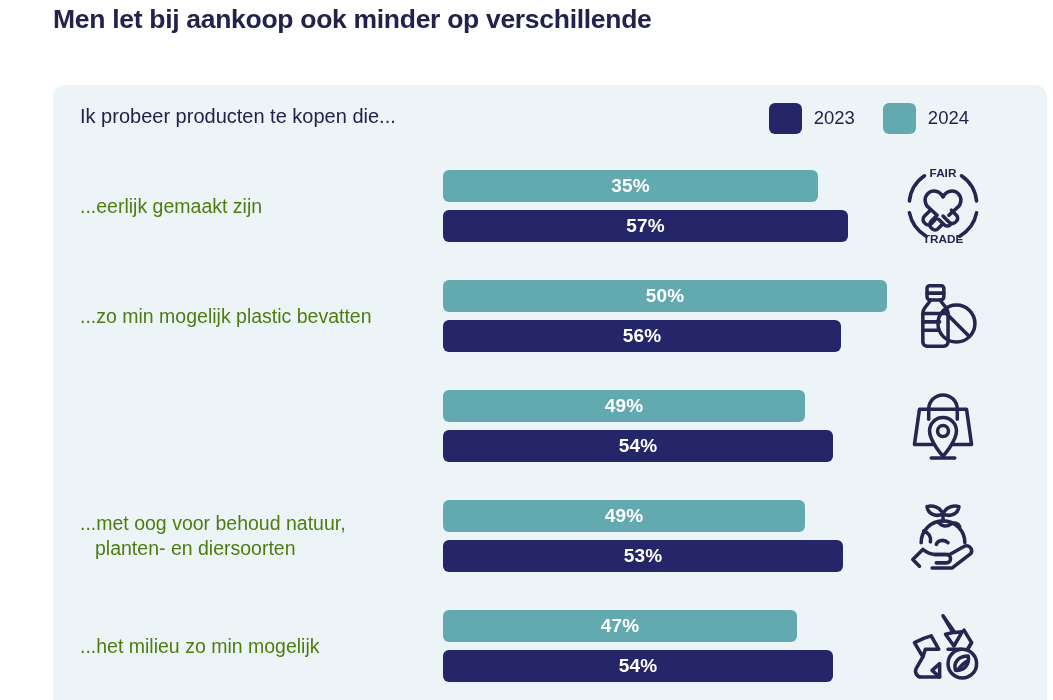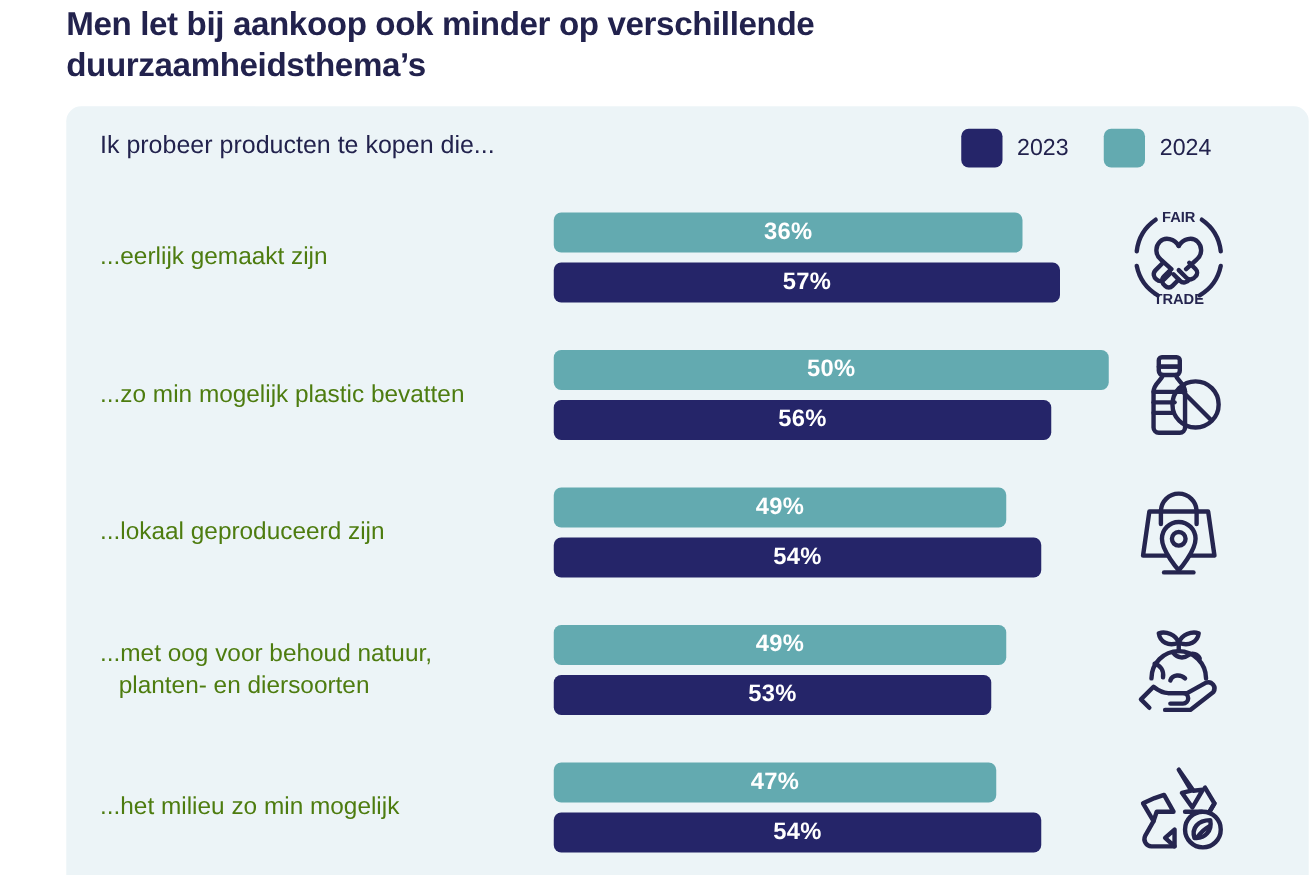--- a/index.html
+++ b/index.html
@@ -146,21 +146,20 @@
   }
   .row-icon svg { display: block; width: 84px; height: 84px; }
 </style>
 </head>
 <body>
 
 <div class="page">
 
   <div class="title">
     <span class="title-line">Men let bij aankoop ook minder op verschillende</span>
-    <span class="title-line">duurzaamheidsthema’s</span>
   </div>
 
   <div class="card">
 
     <div class="legend-row">
       <div class="legend-question">Ik probeer producten te kopen die...</div>
       <div class="legend-items">
         <div class="legend-item">
           <span class="legend-swatch" style="background:#252569"></span>
           <span class="legend-label">2023</span>
@@ -173,21 +172,21 @@
     </div>
 
     <div class="rows">
 
       <div class="row">
         <div class="row-label">
           <span class="lbl-line">...eerlijk gemaakt zijn</span>
         </div>
         <div class="bars">
           <div class="bar" style="background:#63aab0; width:375px;">
-            <span class="bar-value">36%</span>
+            <span class="bar-value">35%</span>
           </div>
           <div class="bar" style="background:#252569; width:405px;">
             <span class="bar-value">57%</span>
           </div>
         </div>
         <div class="row-icon">
           <svg viewBox="0 0 100 100" fill="none" stroke="#25254f" stroke-width="4.2" stroke-linecap="round" stroke-linejoin="round">
             <path d="M28 14 A42 42 0 0 0 10 44"></path>
             <path d="M72 14 A42 42 0 0 1 90 44"></path>
             <path d="M10 58 A42 42 0 0 0 30 86"></path>
@@ -224,23 +223,20 @@
             <path d="M26 47 h30"></path>
             <path d="M26 57 h20"></path>
             <path d="M26 67 h18"></path>
             <circle cx="66" cy="59" r="22"></circle>
             <path d="M51 44 L81 74"></path>
           </svg>
         </div>
       </div>
 
       <div class="row">
-        <div class="row-label">
-          <span class="lbl-line">...lokaal geproduceerd zijn</span>
-        </div>
         <div class="bars">
           <div class="bar" style="background:#63aab0; width:362px;">
             <span class="bar-value">49%</span>
           </div>
           <div class="bar" style="background:#252569; width:390px;">
             <span class="bar-value">54%</span>
           </div>
         </div>
         <div class="row-icon">
           <svg viewBox="0 0 100 100" fill="none" stroke="#25254f" stroke-width="4.2" stroke-linecap="round" stroke-linejoin="round">
@@ -256,21 +252,21 @@
 
       <div class="row">
         <div class="row-label">
           <span class="lbl-line">...met oog voor behoud natuur,</span>
           <span class="lbl-line indent">planten- en diersoorten</span>
         </div>
         <div class="bars">
           <div class="bar" style="background:#63aab0; width:362px;">
             <span class="bar-value">49%</span>
           </div>
-          <div class="bar" style="background:#252569; width:350px;">
+          <div class="bar" style="background:#252569; width:400px;">
             <span class="bar-value">53%</span>
           </div>
         </div>
         <div class="row-icon">
           <svg viewBox="0 0 100 100" fill="none" stroke="#25254f" stroke-width="4.2" stroke-linecap="round" stroke-linejoin="round">
             <path d="M50 32 v-10"></path>
             <path d="M50 24 c-3 -8 -12 -11 -19 -9 c1 8 9 13 19 9 z"></path>
             <path d="M50 24 c3 -8 12 -11 19 -9 c-1 8 -9 13 -19 9 z"></path>
             <path d="M76 58 a26 26 0 0 0 -52 0"></path>
             <path d="M27 44 c6 2 9 7 8 13"></path>

